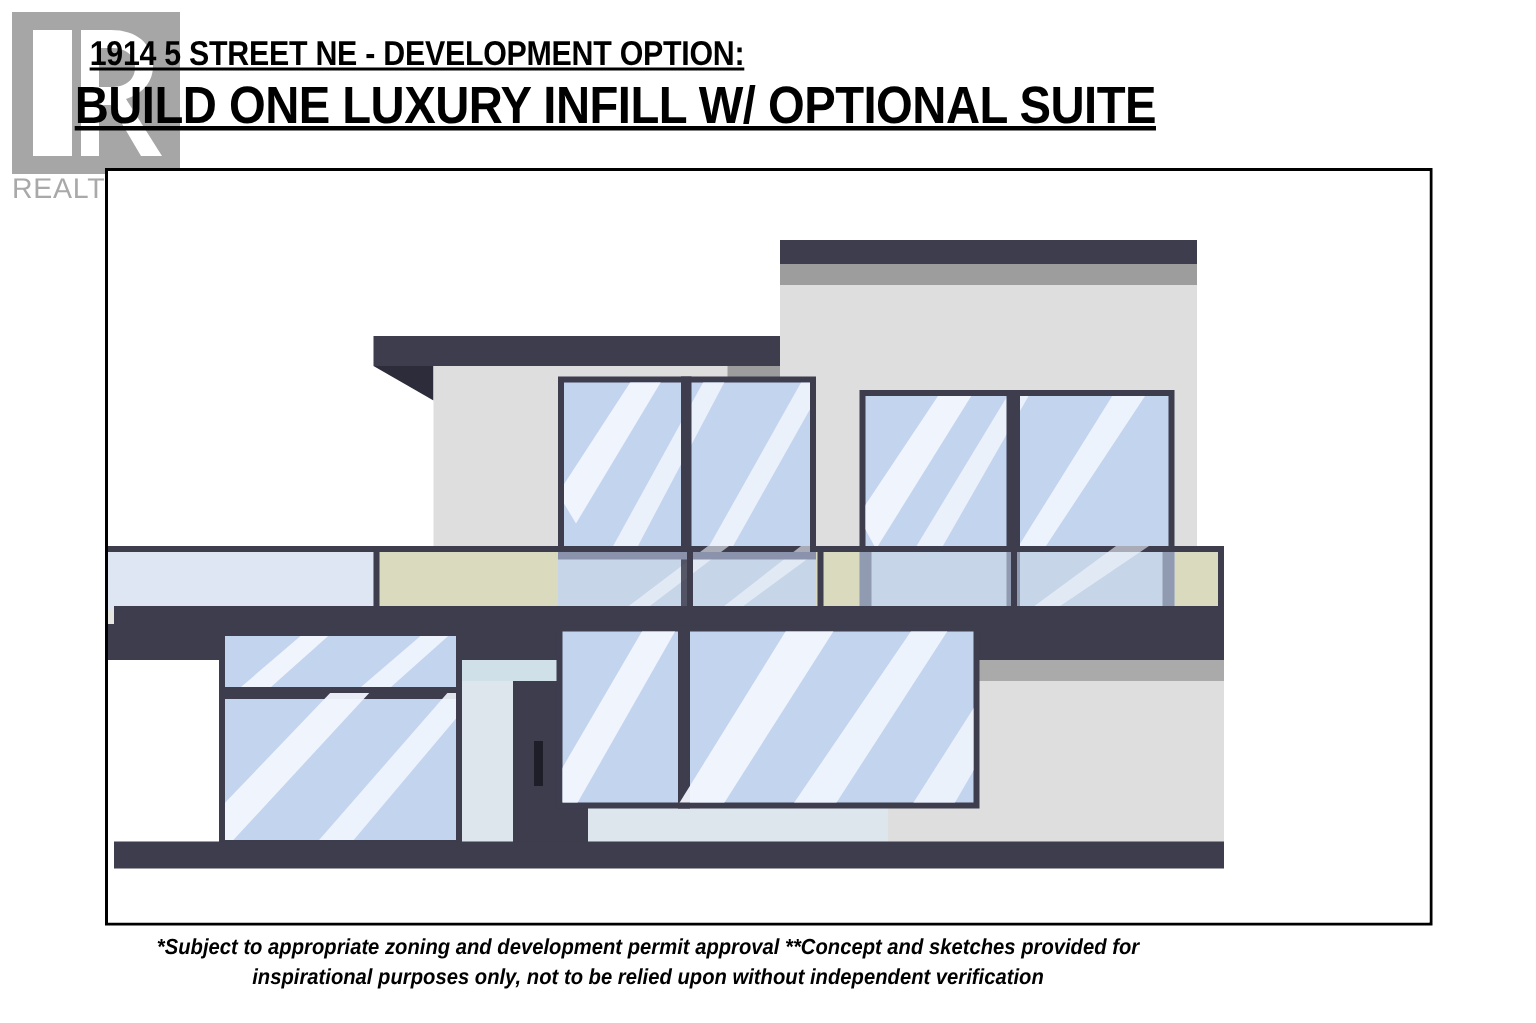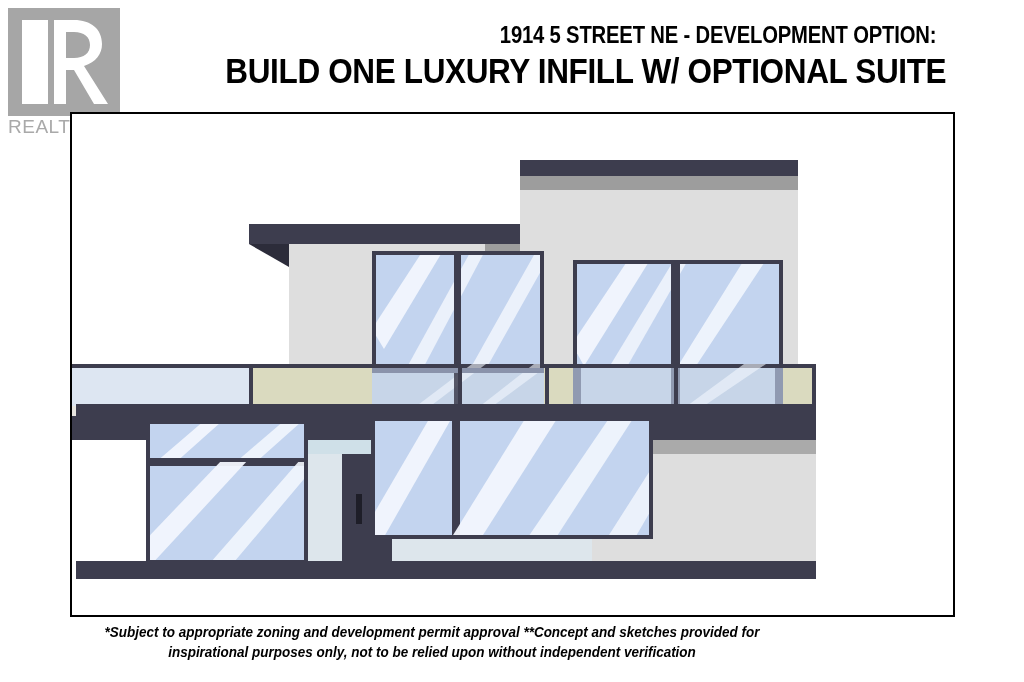--- a/index.html
+++ b/index.html
@@ -47,22 +47,23 @@
     font-size: 9px;
     vertical-align: super;
   }
 
   
   #title-block {
     position: absolute;
     left: 0;
     top: 22px;
     width: 996px;
-    text-align: right;
+    text-align: left;
     z-index: 5;
+    text-decoration: underline;
   }
   #title-line-1 {
     font-family: "Liberation Sans", sans-serif;
     font-weight: bold;
     font-size: 23px;
     color: #000000;
     letter-spacing: -0.2px;
     transform: scaleX(0.88);
     white-space: nowrap;
     line-height: 26px;

